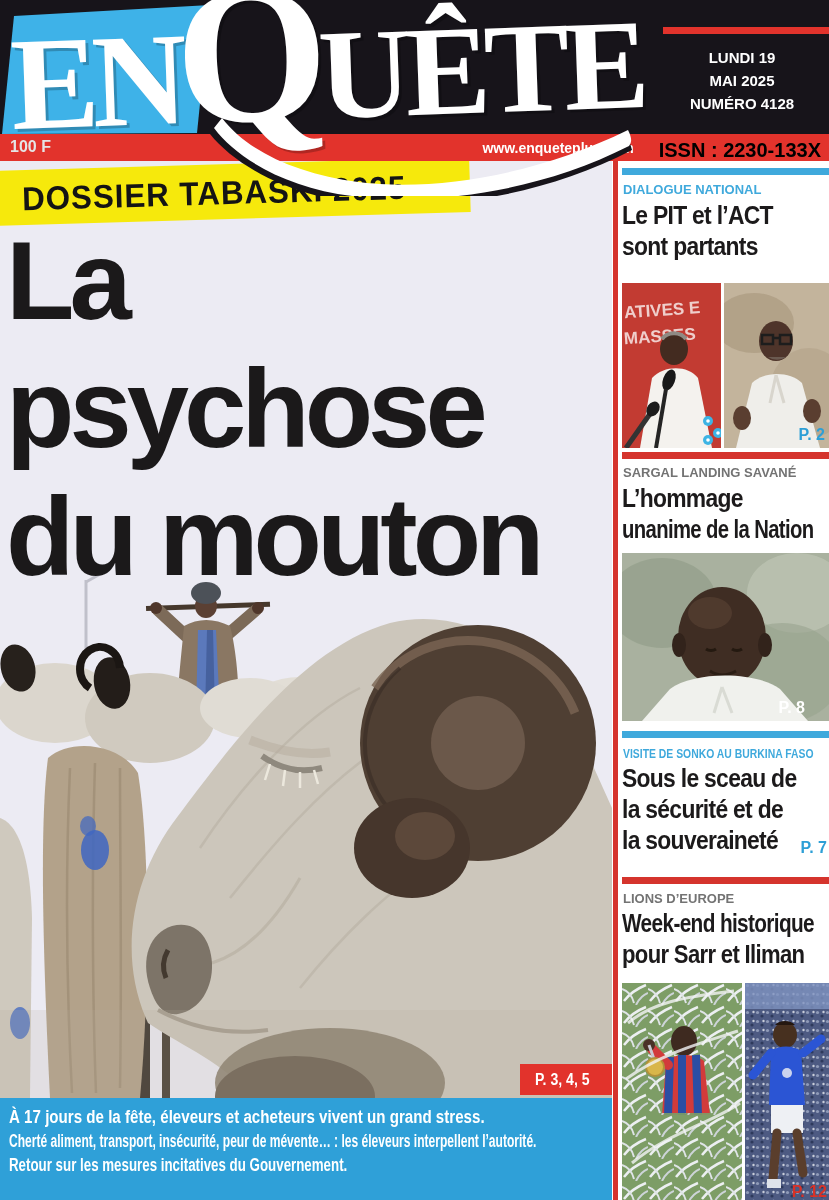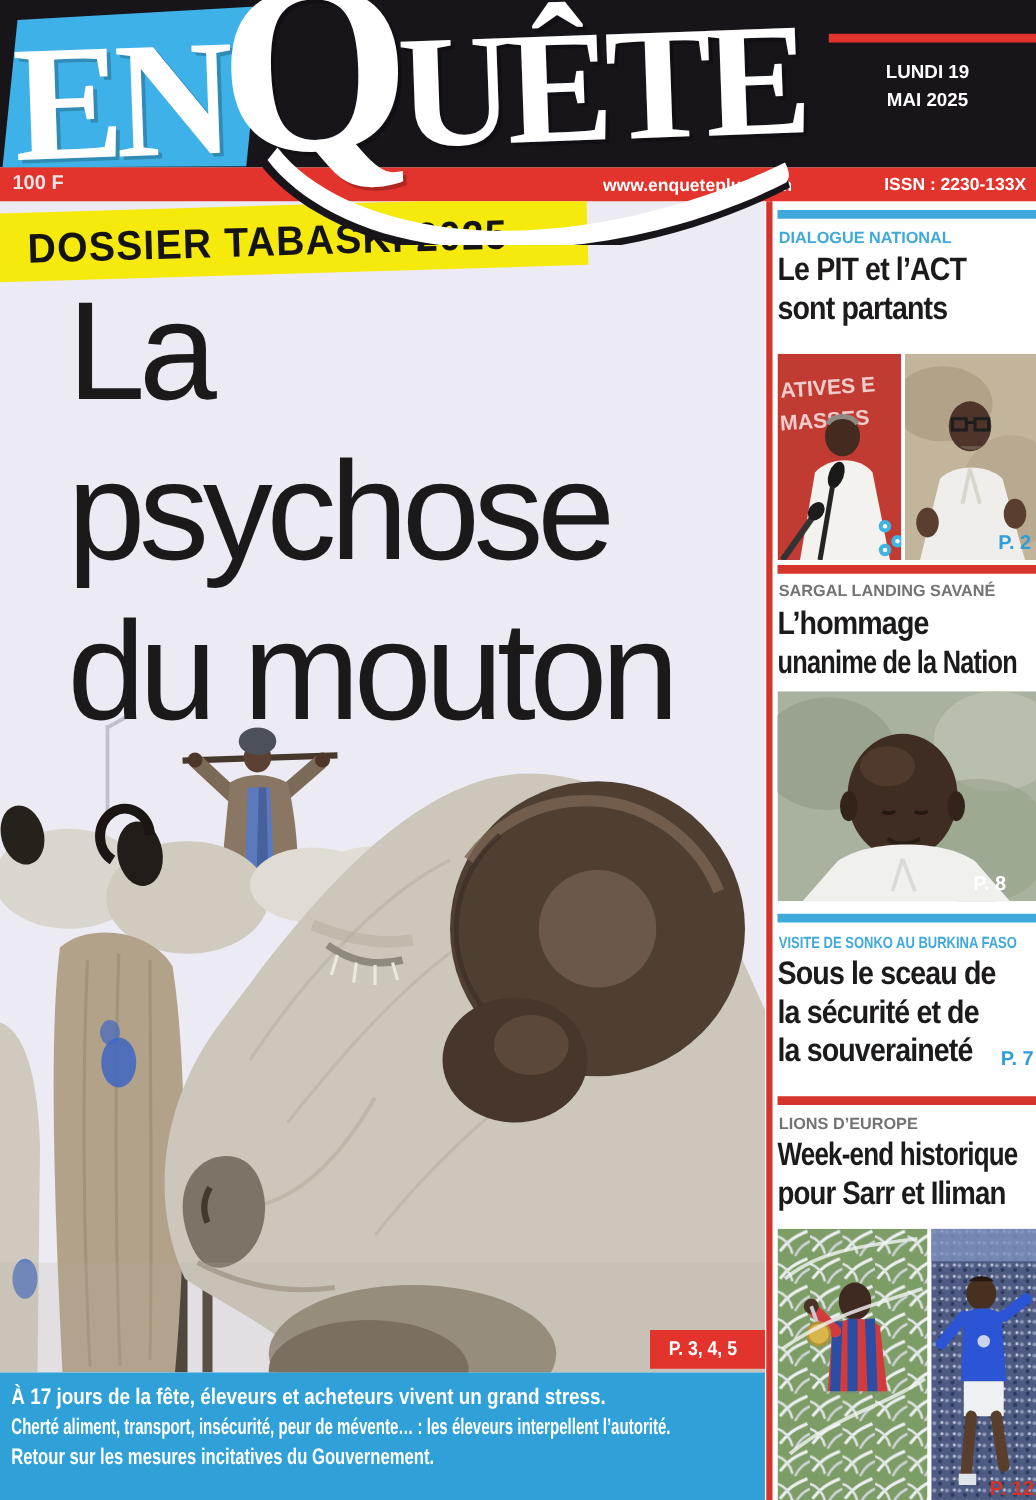--- a/index.html
+++ b/index.html
@@ -16,29 +16,29 @@
   .logo .l-uete{font-size:128px;line-height:1;letter-spacing:-6px;}
   .q-swash{position:absolute;left:208px;top:112px;width:440px;height:84px;z-index:7;}
   .date-accent{position:absolute;left:663px;top:27px;width:166px;height:7px;background:#e2332c;}
   .date-block{position:absolute;left:655px;top:46px;width:174px;color:#fff;font-weight:700;
               font-size:15px;line-height:23px;text-align:center;z-index:3;}
   
   .band{position:absolute;left:0;top:134px;width:829px;height:27px;background:#e2332c;z-index:2;}
   .band .price{position:absolute;left:10px;top:4px;color:#e5e5e5;font-weight:700;font-size:16px;}
   .band .site{position:absolute;left:468px;top:6px;width:180px;text-align:center;color:#fff;
               font-weight:700;font-size:14px;}
-  .band .issn{position:absolute;right:8px;top:5px;color:#ffffff;font-weight:700;font-size:14px;}
+  .band .issn{position:absolute;right:8px;top:5px;color:#000000;font-weight:700;font-size:20px;}
   
   .lead{position:absolute;left:0;top:161px;width:612px;height:1039px;background:#ecebf3;overflow:hidden;}
   .banner{position:absolute;left:-8px;top:3px;width:478px;height:55px;background:#f6e90c;
           transform:rotate(-1.7deg);z-index:4;}
   .banner span{display:inline-block;margin:10px 0 0 30px;font-size:33px;font-weight:900;
                color:#141414;letter-spacing:1px;white-space:nowrap;}
-  .headline{position:absolute;left:6px;top:56px;z-index:3;color:#1b191a;font-weight:400;
-            font-size:112px;line-height:128px;letter-spacing:-5px;margin-left:48px;}
+  .headline{position:absolute;left:6px;top:56px;z-index:3;color:#1b191a;font-weight:700;
+            font-size:112px;line-height:128px;letter-spacing:-5px;}
   .lead-photo{position:absolute;left:0;top:357px;width:612px;height:580px;}
   .pages-badge{position:absolute;right:0;top:903px;width:92px;height:31px;background:#e2332c;
                color:#fff;font-weight:700;font-size:16px;text-align:center;line-height:31px;z-index:5;}
   .summary{position:absolute;left:0;top:937px;width:612px;height:102px;background:#2fa0d8;
            color:#fff;font-weight:700;font-size:18px;padding:7px 0 0 9px;box-sizing:border-box;z-index:5;}
   .summary div{line-height:24px;}
   
   .vline{position:absolute;left:613px;top:161px;width:5px;height:1039px;background:#d5342d;}
   .sidebar{position:absolute;left:622px;top:161px;width:207px;height:1195px;background:#fff;}
   .bar{position:absolute;left:0;width:207px;height:7px;}
@@ -71,20 +71,21 @@
         <span class="l-uete">UÊTE</span>
     </div>
     <svg class="q-swash" viewBox="0 0 440 84">
       <path d="M10,14 C36,48 88,70 150,78 C230,88 332,70 421,28 L424,38 C332,86 224,100 142,90 C78,82 26,52 2,22 Z" fill="#17141a"></path>
       <path d="M14,6 C40,40 90,62 150,70 C230,80 330,62 420,18 C424,26 424,30 421,34 C330,80 226,94 144,84 C80,76 30,48 6,16 Z" fill="#ffffff"></path>
     </svg>
     <div class="date-accent"></div>
     <div class="date-block">
       <div>LUNDI 19</div>
       <div>MAI 2025</div>
+      <div>NUMÉRO 4128</div>
     </div>
   </div>
 
   <div class="band">
     <span class="price">100 F</span>
     <span class="site">www.enqueteplus.com</span>
     <span class="issn">ISSN : 2230-133X</span>
   </div>
 
   <div class="lead">

